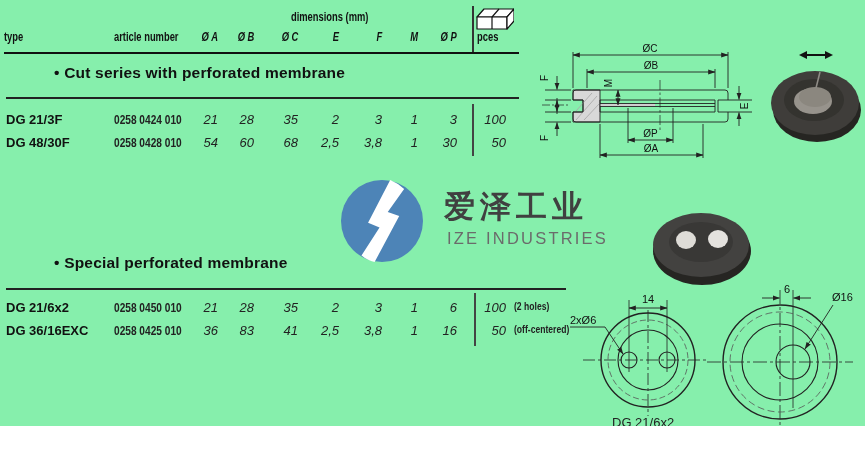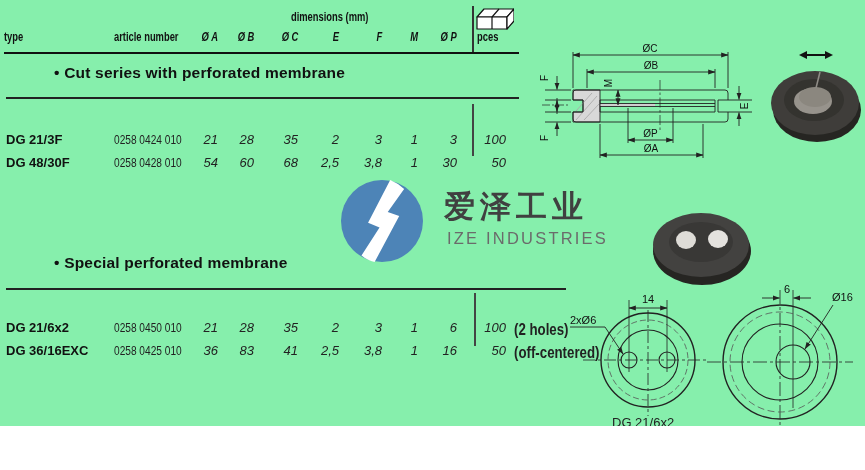--- a/index.html
+++ b/index.html
@@ -2,29 +2,29 @@
 <html><head>
 <meta charset="utf-8">
 <style>
   html,body{margin:0;padding:0;background:#fff;}
   .page{position:relative;width:865px;height:426px;background:#86efac;overflow:hidden;
         font-family:"Liberation Sans",sans-serif;color:#1a1a1a;}
   .abs{position:absolute;white-space:nowrap;}
   .cond{display:inline-block;transform:scaleX(0.78);transform-origin:0 50%;}
   .condR{display:inline-block;transform:scaleX(0.78);transform-origin:100% 50%;}
   .hlabel{font-size:12px;font-weight:bold;color:#111;}
-  .trow{position:absolute;left:0;width:600px;height:16px;font-size:13px;color:#222;margin-top:20px;}
+  .trow{position:absolute;left:0;width:600px;height:16px;font-size:13px;color:#222;}
   .cell{position:absolute;top:0;white-space:nowrap;}
   .num{text-align:right;font-style:italic;}
   .pA{left:184px;width:34px}.pB{left:220px;width:34px}.pC{left:264px;width:34px}
   .pE{left:302px;width:37px}.pF{left:345px;width:37px}.pM{left:394px;width:24px}
   .pP{left:423px;width:34px}.pQ{left:468px;width:38px}.pN{left:514px}
   .ttype{left:6px;font-weight:bold;color:#111;}
-  .tart{left:114px;font-weight:normal;font-size:13px;}
-  .note{font-size:17px;font-weight:bold;}
+  .tart{left:114px;font-weight:bold;font-size:13px;}
+  .note{font-size:11px;font-weight:bold;}
   .sectitle{position:absolute;left:6px;font-size:15.5px;font-weight:bold;color:#111;letter-spacing:.2px;margin-left:48px;}
   .rule{position:absolute;background:#222;}
   .caption{position:absolute;font-size:13px;color:#222;}
   svg text{font-family:"Liberation Sans",sans-serif;}
 </style>
 </head>
 <body>
 
 <div class="page">
 

